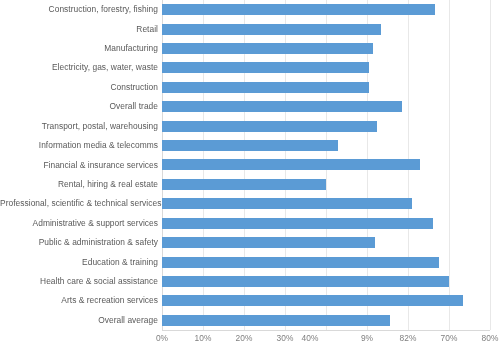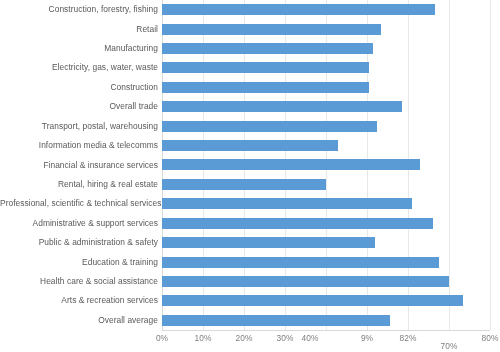--- a/index.html
+++ b/index.html
@@ -209,17 +209,17 @@
   <div class="axis-baseline"></div>
 
   <div class="tick-labels">
       <div class="tick-label" style="left: 162px;">0%</div>
       <div class="tick-label" style="left: 203px;">10%</div>
       <div class="tick-label" style="left: 244px;">20%</div>
       <div class="tick-label" style="left: 285px;">30%</div>
       <div class="tick-label" style="left: 310px; text-align: center;">40%</div>
       <div class="tick-label" style="left: 367px;">9%</div>
       <div class="tick-label" style="left: 408px;">82%</div>
-      <div class="tick-label" style="left: 449px; margin-top: 8px;">70%</div>
+      <div class="tick-label" style="left: 449px;">70%</div>
       <div class="tick-label" style="left: 490px;">80%</div>
     </div>
 
 </div>
 
 </body></html>

